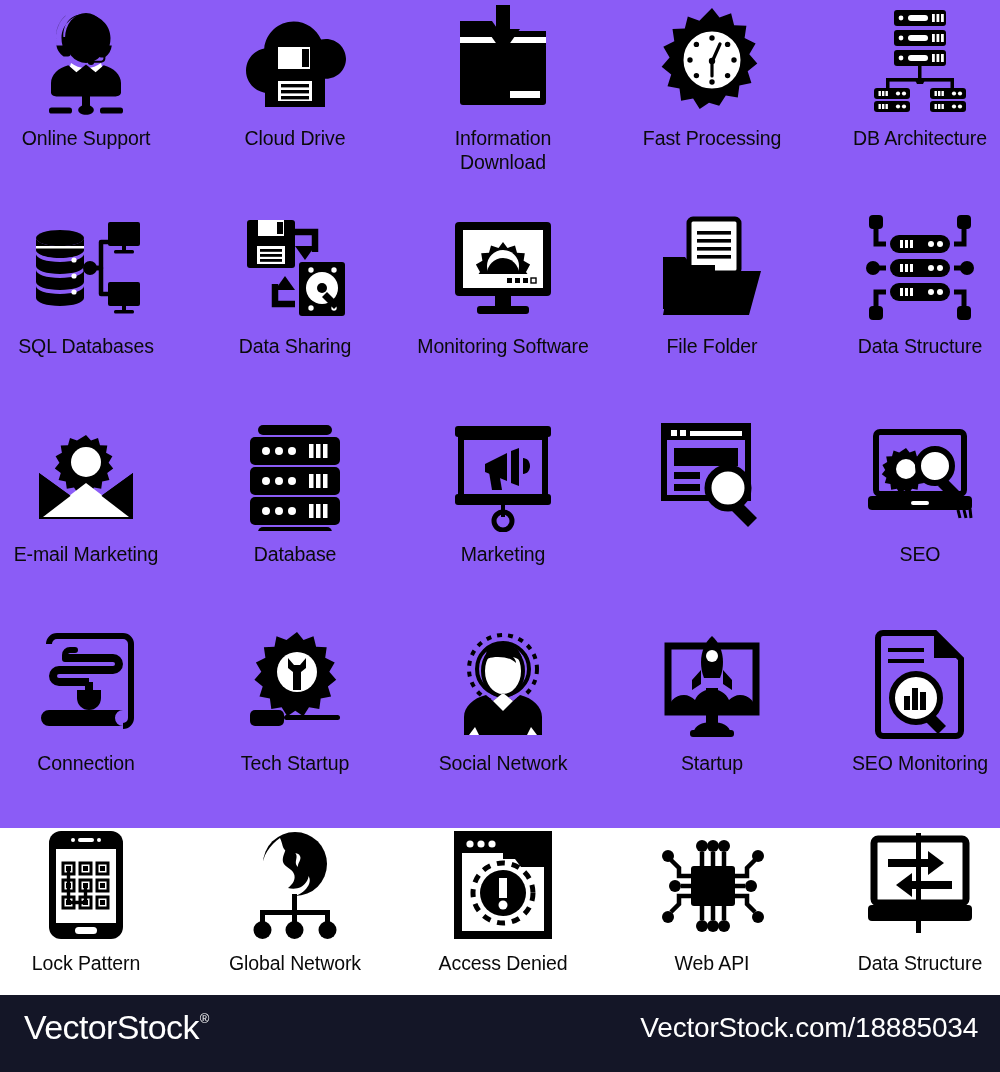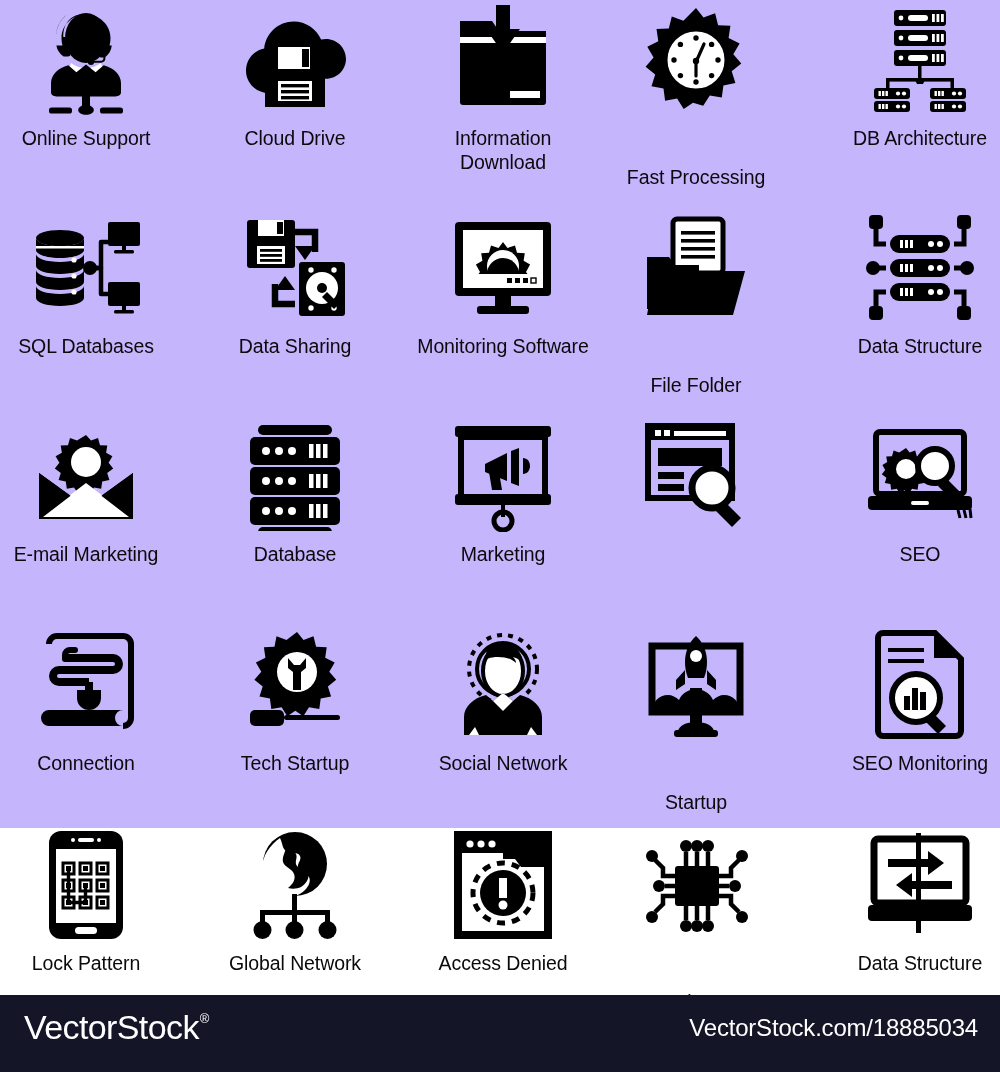--- a/index.html
+++ b/index.html
@@ -6,21 +6,21 @@
   html, body {
     width: 1000px; height: 1072px;
     background: #ffffff;
     font-family: "Liberation Sans", sans-serif;
     overflow: hidden;
   }
   #sheet {
     position: relative;
     width: 1000px;
     height: 828px;
-    background: #c4b5fd;
+    background: #8b5cf6;
   }
   .grid {
     position: absolute;
     left: 0; top: 0;
     width: 1000px;
     height: 995px;
   }
   .cell {
     position: absolute;
     width: 200px;
@@ -53,21 +53,21 @@
   .r0 { top: 0px; }
   .r1 { top: 208px; }
   .r2 { top: 416px; }
   .r3 { top: 625px; }
   .r4 { top: 825px; }
 
   
   .c0 { left: -14px; }
   .c1 { left: 195px; }
   .c2 { left: 403px; }
-  .c3 { left: 596px; gap: 39px; }
+  .c3 { left: 612px; }
   .c4 { left: 820px; }
 
   
   .footer {
     position: absolute;
     left: 0;
     top: 995px;
     width: 1000px;
     height: 77px;
     background: #141627;
@@ -87,21 +87,21 @@
   .brand .light { font-weight: 300; }
   .brand .bold { font-weight: 400; }
   .brand .reg {
     font-size: 13px;
     line-height: 1;
     margin-top: 4px;
     margin-left: 1px;
   }
   .siteurl {
     color: #ffffff;
-    font-size: 24px;
+    font-size: 28px;
     font-family: "Liberation Sans", sans-serif;
     letter-spacing: -0.2px;
   }
 </style>
 </head>
 <body>
 
 <div id="sheet">
 
   <div class="grid">

